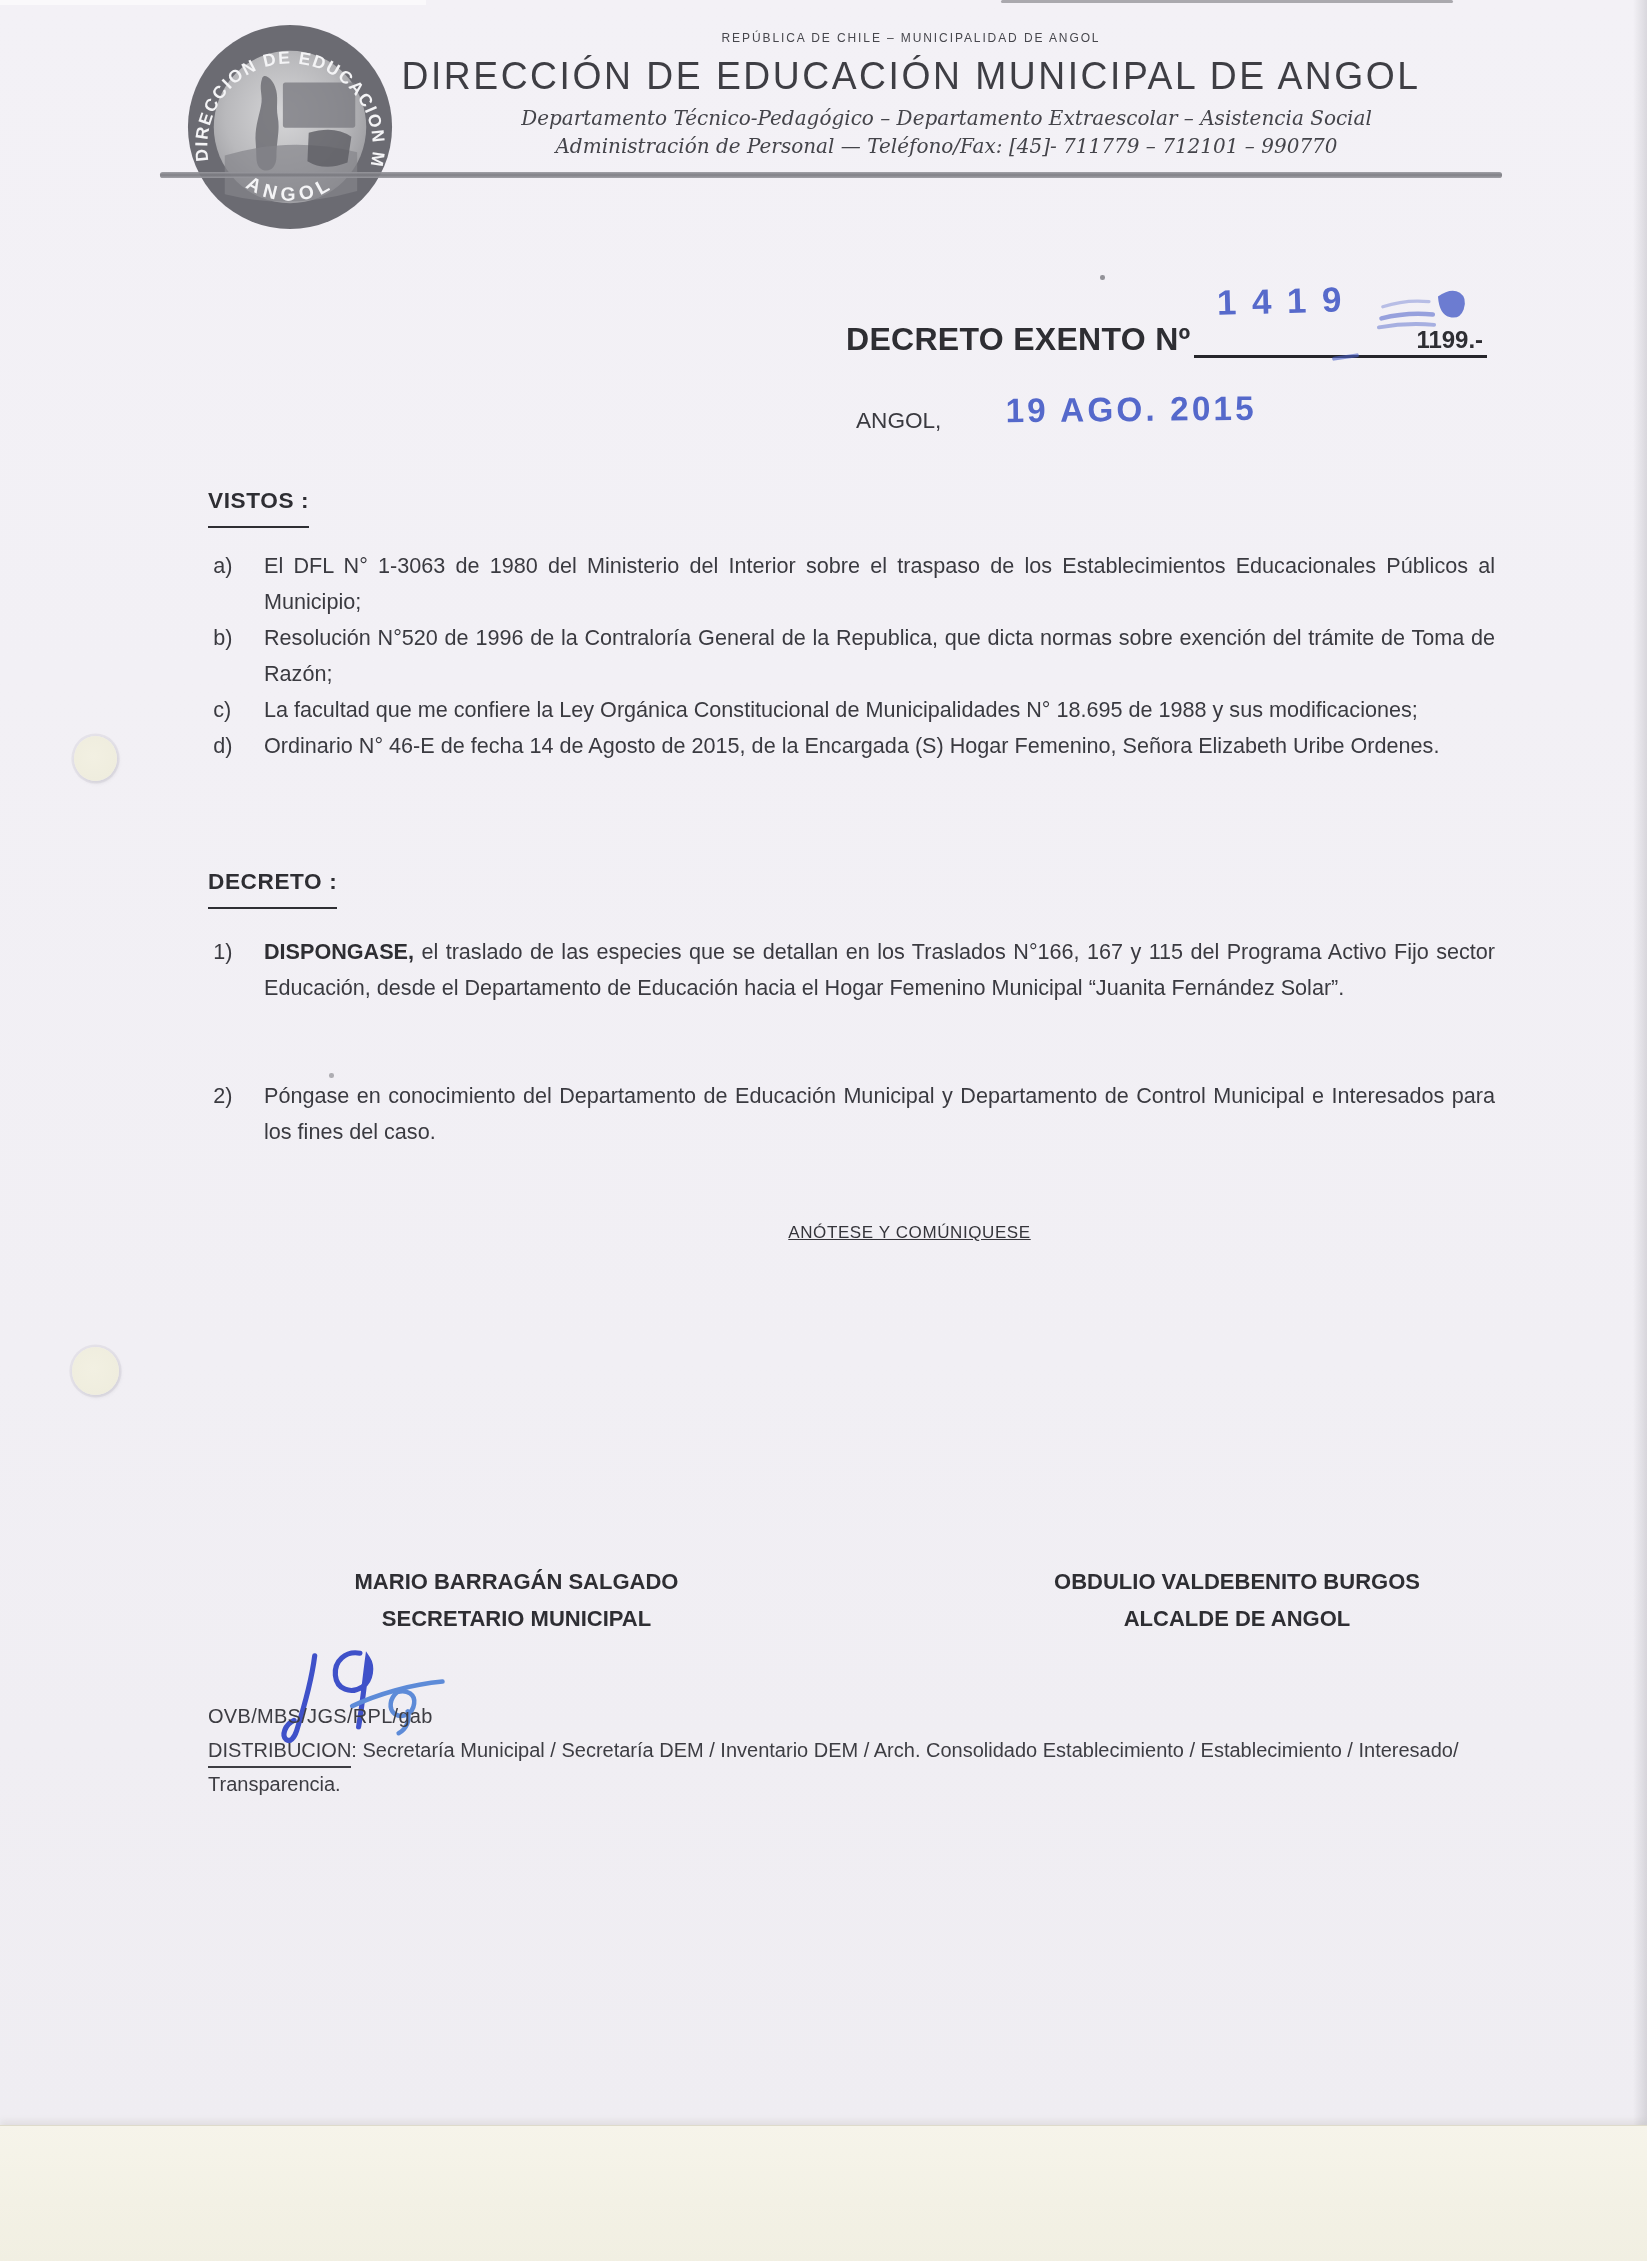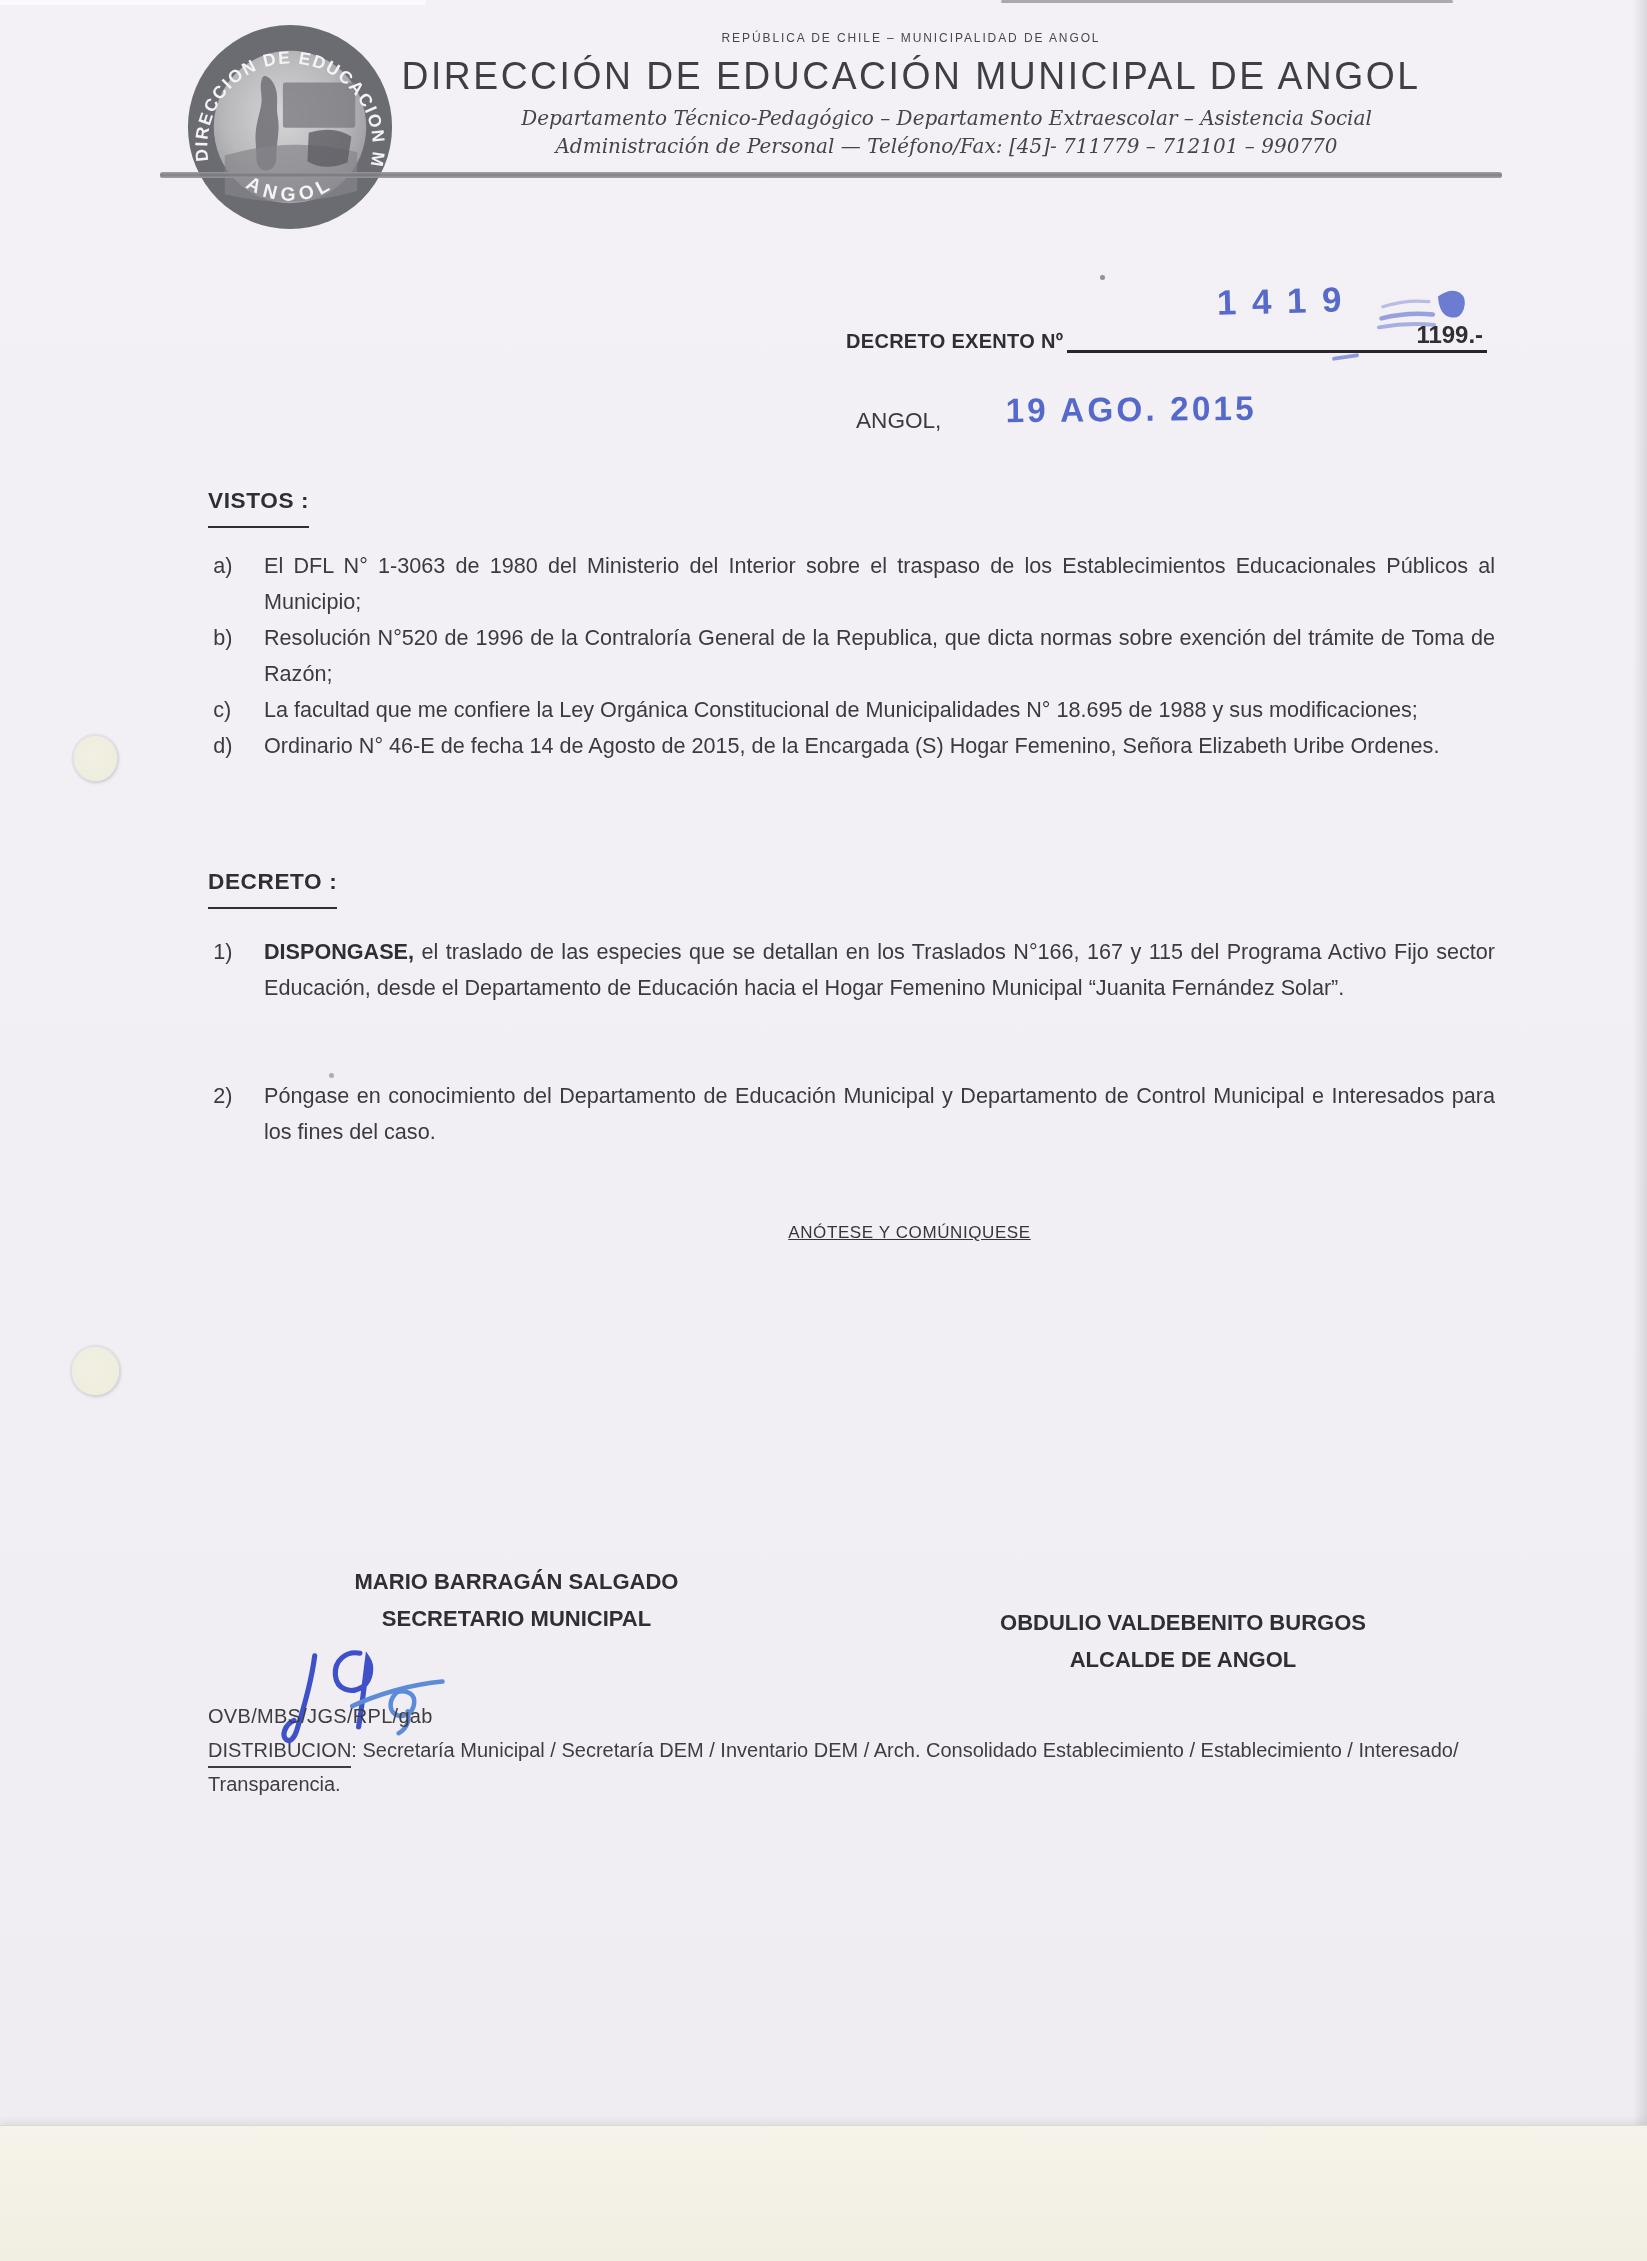--- a/index.html
+++ b/index.html
@@ -29,21 +29,21 @@
   .header-rule{position:absolute;left:160px;top:172px;width:1342px;height:5.8px;
     background:linear-gradient(180deg,#9a9aa0,#77777d 50%,#9a9aa0);opacity:.92;border-radius:2.6px;}
   .header-text{position:absolute;left:304px;top:31px;width:1214px;text-align:center;}
   .h-line1{font-size:12px;letter-spacing:1.9px;color:#47474d;}
   .h-title{margin-top:10.3px;font-size:38px;letter-spacing:2.6px;color:#3e3e44;transform:scaleX(.98);transform-origin:center;}
   .h-sub{font-family:"DejaVu Serif",serif;font-style:italic;font-size:20px;color:#44444a;margin-top:7.8px;padding-left:71px;}
   .h-sub2{margin-top:3.9px;}
 
   
   .decree-row{position:absolute;left:846px;top:321px;width:641px;display:flex;align-items:flex-end;}
-  .decree-label{font-size:20px;font-weight:bold;color:#2e2e33;white-space:nowrap;letter-spacing:0.3px;}
+  .decree-label{font-size:32px;font-weight:bold;color:#2e2e33;white-space:nowrap;letter-spacing:0.3px;}
   .decree-fill{flex:1;border-bottom:3.2px solid #26262b;margin-left:3.9px;display:flex;justify-content:flex-end;}
   .decree-typed{font-size:24px;font-weight:bold;color:#2e2e33;padding:0 3.9px 1.3px 0;}
   .stamp-number{position:absolute;left:371px;top:-40px;font-size:35px;font-weight:bold;
     color:var(--stamp-blue,#4a5fc8);letter-spacing:15.5px;transform:rotate(-1.5deg);opacity:.92;}
   .stamp-smudge{position:absolute;left:530px;top:-36px;}
   .blue-dash{position:absolute;left:486px;top:34px;width:27px;height:3.9px;background:var(--stamp-blue,#4a5fc8);
     border-radius:1.9px;transform:rotate(-8deg);opacity:.6;}
   .tiny-dot{position:absolute;width:4.5px;height:4.5px;border-radius:50%;background:#6a6a70;opacity:.7;}
 
   
@@ -63,21 +63,21 @@
     text-align:justify;color:#3a3a40;}
   .item .lbl{position:absolute;left:5.2px;top:0;}
   .decreto-list .item2{margin-top:72px;}
   .lead-bold{font-weight:bold;color:#2e2e33;}
   .closing{position:absolute;left:208px;top:1223px;width:1287px;text-align:center;padding-left:58px;
     font-size:17px;color:#35353b;letter-spacing:0.6px;text-decoration:underline;}
 
   
   .sign-block{position:absolute;text-align:center;font-weight:bold;color:#2e2e33;}
   .sign-left{left:271px;top:1563px;width:491px;}
-  .sign-right{left:944px;top:1563px;width:478px;margin-top:41px;}
+  .sign-right{left:998px;top:1563px;width:478px;}
   .sign-name{font-size:22px;line-height:37px;}
   .sign-title{font-size:22px;line-height:37px;}
   .pen-signature{position:absolute;left:245px;top:1644px;}
 
   
   .footer{position:absolute;left:208px;top:1699px;width:1287px;font-size:20px;line-height:34px;color:#3d3d43;}
   .initials{letter-spacing:0.3px;}
   .dist-label{border-bottom:2.6px solid #3d3d43;padding-bottom:5px;}
 </style>
 </head>

